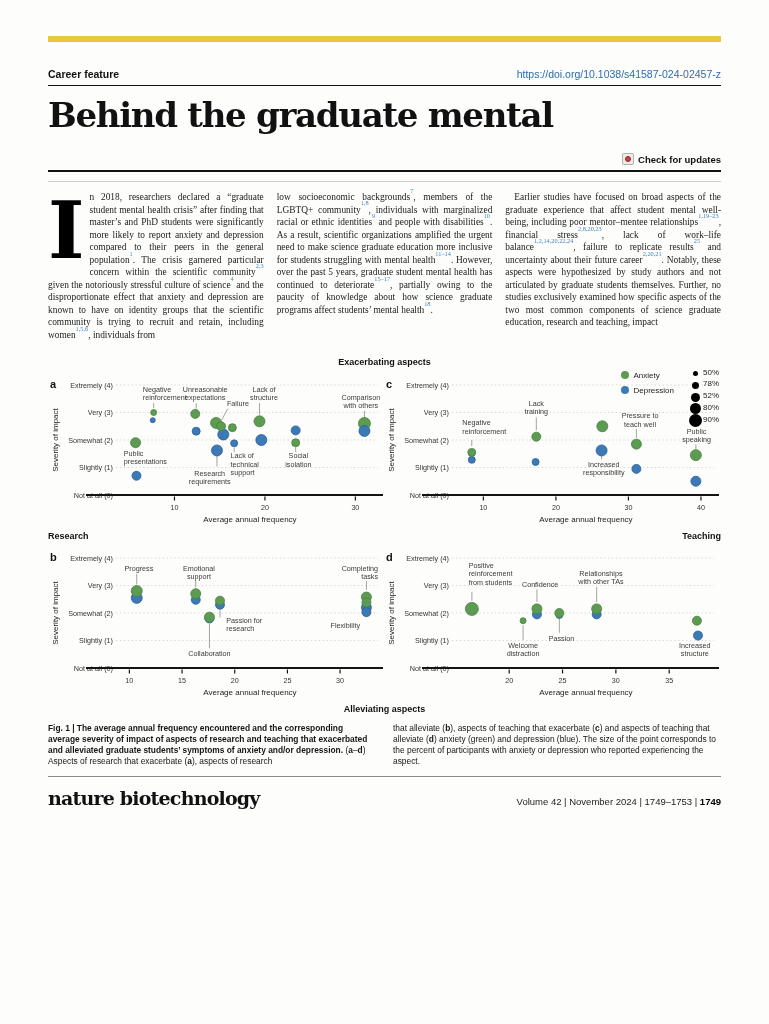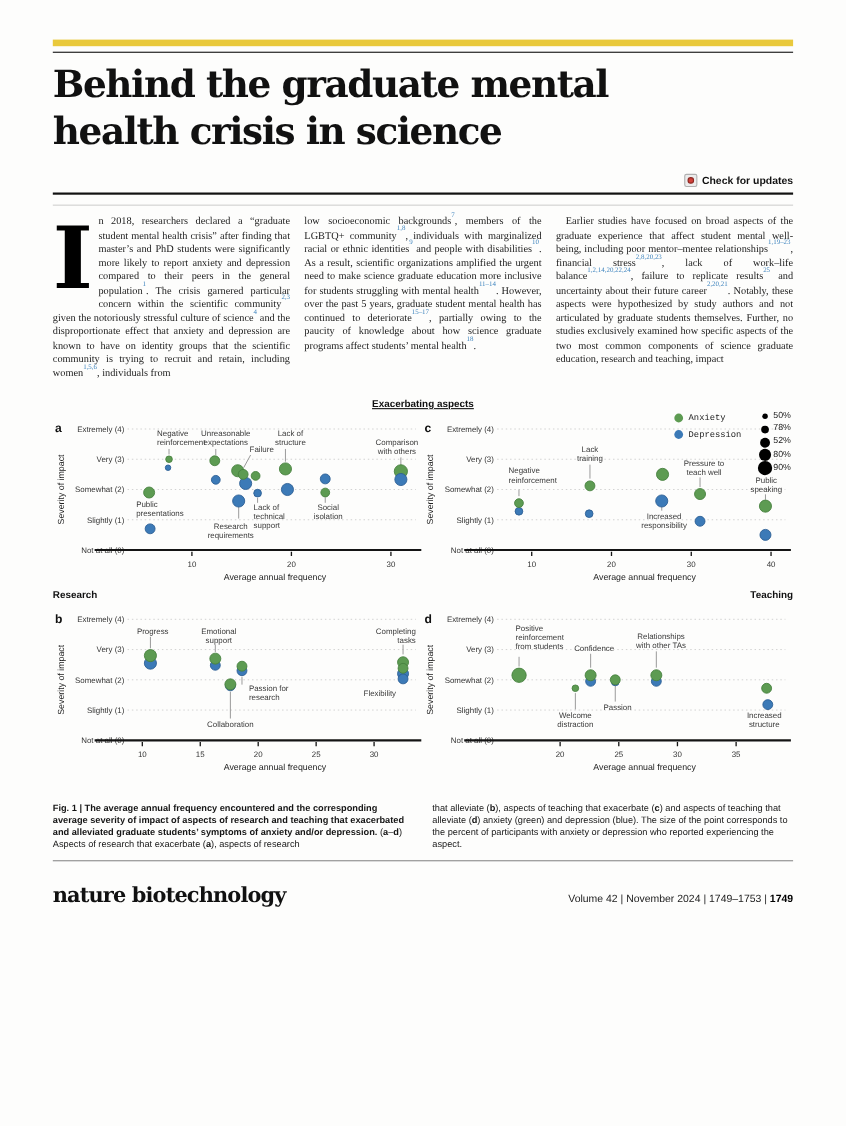--- a/index.html
+++ b/index.html
@@ -18,51 +18,54 @@
   .badge-dot{width:6px;height:6px;border-radius:50%;background:#d2413a;border:1px solid #8c2822;box-sizing:border-box;}
   .rule-thick{border-top:2px solid #111;margin-top:5px;}
   .standfirst{font:15px/19.5px "DejaVu Serif",serif;letter-spacing:-0.2px;margin-top:8px;}
   .rule-light{border-top:1px solid #cfcfcf;margin-top:9px;}
   .bodycols{display:flex;gap:13px;margin-top:9px;}
   .bodycol{width:215.7px;font:9.4px/12.55px "Liberation Serif",serif;text-align:justify;color:#1a1a1a;}
   .bodycol sup{font-size:6.3px;line-height:0;position:relative;top:-3px;color:#4186bf;}
   .dropcap{float:left;font:bold 78px/72px "DejaVu Serif",serif;margin:4px 5px 0 0;color:#000;}
   .indent-first{text-indent:9px;}
   .figure{position:relative;margin-top:15px;}
-  .fig-h{font:bold 9px "Liberation Sans",sans-serif;text-align:center;height:12px;text-decoration:underline;}
+  .fig-h{font:bold 9px "Liberation Sans",sans-serif;text-align:center;height:12px;}
   .fig-mid{display:flex;justify-content:space-between;font:bold 9px "Liberation Sans",sans-serif;margin:2px 0 1px;}
   .panel-grid{display:grid;grid-template-columns:336px 337px;}
   svg.panel{display:block;}
   .legend{position:absolute;top:11px;right:2px;display:flex;gap:15px;align-items:flex-start;font:8px "Liberation Sans",sans-serif;color:#222;}
-  .legend-series .row{display:flex;align-items:center;gap:5px;height:15px;font-family:Liberation Mono, monospace;}
+  .legend-series .row{display:flex;align-items:center;gap:5px;height:15px;}
   .legend-series .dot{width:8px;height:8px;border-radius:50%;display:inline-block;}
   .legend-sizes .row{display:flex;height:11.8px;}
   .legend-sizes .dotbox{width:14px;display:inline-flex;justify-content:center;align-items:center;}
   .legend-sizes .szdot{background:#000;border-radius:50%;display:inline-block;}
   .caption{display:flex;gap:18px;margin-top:7px;}
-  .caption>div{width:327px;font:8.4px/11.3px "Liberation Sans",sans-serif;color:#151515;margin-top:15px;}
+  .caption>div{width:327px;font:8.4px/11.3px "Liberation Sans",sans-serif;color:#151515;}
   .footer-rule{border-top:1px solid #8a8a8a;margin-top:8px;}
-  .footer{display:flex;justify-content:space-between;align-items:baseline;margin-top:20px;}
+  .footer{display:flex;justify-content:space-between;align-items:baseline;margin-top:10px;}
   .footer-logo{font:bold 19px "DejaVu Serif",serif;letter-spacing:-0.8px;}
   .footer-issue{font:9.5px "Liberation Sans",sans-serif;color:#222;}
   .footer-issue b{color:#000;text-align:right;}
 </style>
 </head>
 <body>
 
 <div class="page">
 
   <div class="topbar"></div>
 
 
+  <div class="kicker-row">
+    <span class="kicker">Career feature</span>
+    <a class="doi" href="#">https://doi.org/10.1038/s41587-024-02457-z</a>
+  </div>
   <div class="rule-black"></div>
 
   <h1 class="headline" style="margin-bottom:16px;">
     <span>Behind the graduate mental</span><br>
-    <span>health crisis in science</span>
   </h1>
 
   <div class="badge-row">
     <span class="badge">
       <span class="badge-icon">
           <span class="badge-dot"></span>
         </span>
       <span>Check for updates</span>
     </span>
   </div>
@@ -295,20 +298,21 @@
           <circle cx="152.93333333333334" cy="72.375" r="4.5" fill="#3c7ab7" stroke="#2c5f94" stroke-width="0.8"></circle>
           <circle cx="152.93333333333334" cy="66.875" r="5" fill="#5d9b52" stroke="#47813f" stroke-width="0.8"></circle>
           <circle cx="175.33333333333331" cy="72.92500000000001" r="3.5" fill="#3c7ab7" stroke="#2c5f94" stroke-width="0.8"></circle>
           <circle cx="175.33333333333331" cy="71" r="4.5" fill="#5d9b52" stroke="#47813f" stroke-width="0.8"></circle>
           <circle cx="212.66666666666666" cy="72.375" r="4.5" fill="#3c7ab7" stroke="#2c5f94" stroke-width="0.8"></circle>
           <circle cx="212.66666666666666" cy="66.875" r="5" fill="#5d9b52" stroke="#47813f" stroke-width="0.8"></circle>
           <circle cx="312.9333333333333" cy="78.7" r="4.5" fill="#5d9b52" stroke="#47813f" stroke-width="0.8"></circle>
           <circle cx="314" cy="93.55000000000001" r="4.5" fill="#3c7ab7" stroke="#2c5f94" stroke-width="0.8"></circle>
         </svg>
     </div>
+    <div class="fig-h" style="margin-top:2px;">Alleviating aspects</div>
 
     <div class="legend">
       <div class="legend-series">
           <div class="row">
             <span class="dot" style="background: rgb(93, 155, 82);"></span>
             <span>Anxiety</span>
           </div>
           <div class="row">
             <span class="dot" style="background: rgb(60, 122, 183);"></span>
             <span>Depression</span>

